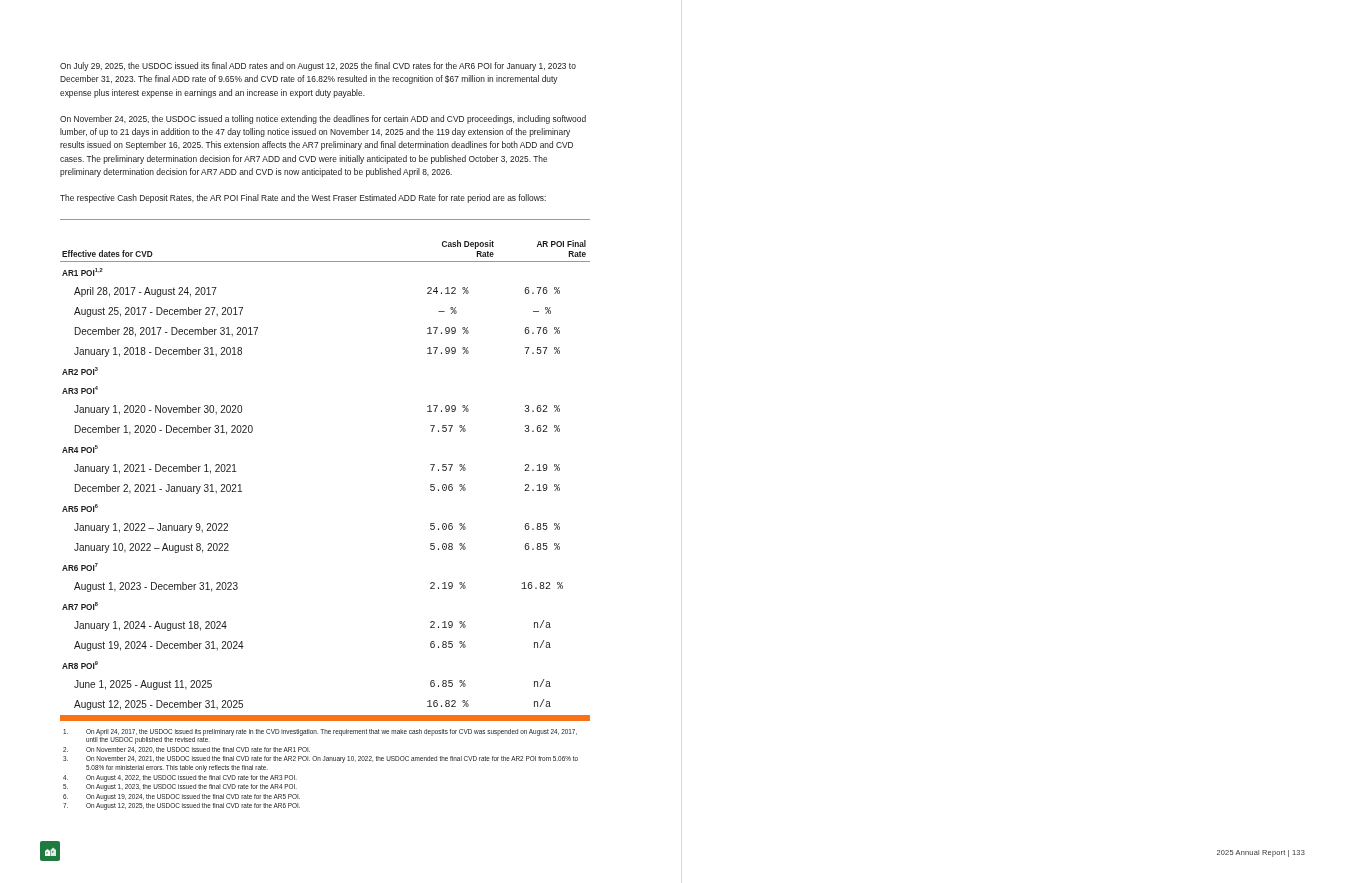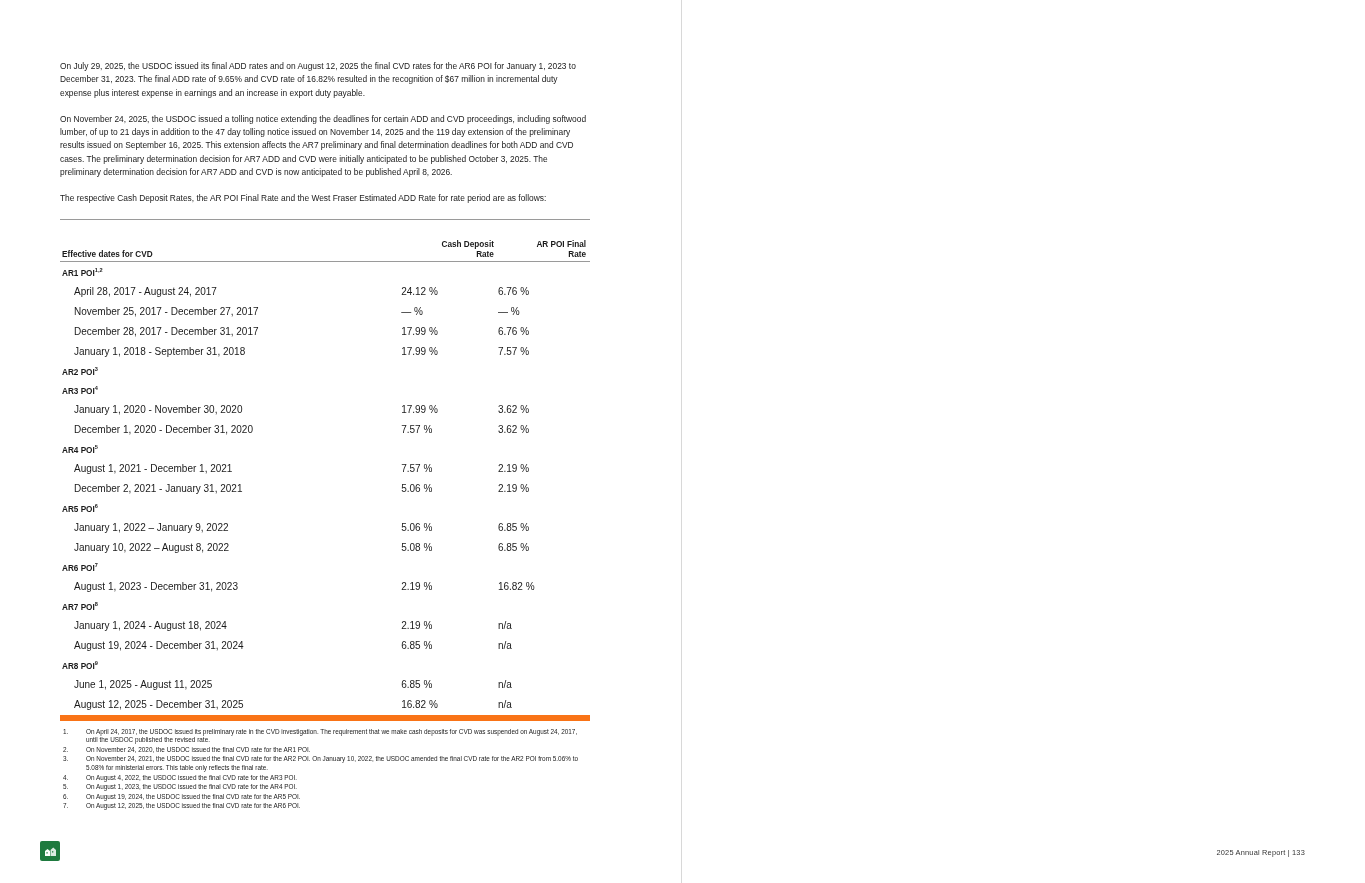--- a/index.html
+++ b/index.html
@@ -86,23 +86,24 @@
   tr.data td {
     padding-top: 5px;
     padding-bottom: 4px;
     font-size: 10px;
     border-bottom: none;
   }
   tr.data td.label {
     padding-left: 14px;
   }
   tr.data td.num {
-    text-align: left;
+    text-align: center;
     padding-right: 4px;
     white-space: nowrap;
+    font-family: Liberation Mono, monospace;
   }
   tr.last-data td {
     border-bottom: 6px solid #f97316;
     padding-bottom: 5px;
   }
   sup {
     font-size: 5.6px;
     vertical-align: super;
     line-height: 0;
   }
@@ -182,31 +183,31 @@
 
       <tr class="group">
             <td colspan="3"><span>AR1 POI</span><sup>1,2</sup></td>
           </tr>
       <tr class="data">
             <td class="label">April 28, 2017 - August 24, 2017</td>
             <td class="num">24.12 %</td>
             <td class="num">6.76 %</td>
           </tr>
       <tr class="data">
-            <td class="label">November 25, 2017 - December 27, 2017</td>
+            <td class="label">August 25, 2017 - December 27, 2017</td>
             <td class="num">— %</td>
             <td class="num">— %</td>
           </tr>
       <tr class="data">
             <td class="label">December 28, 2017 - December 31, 2017</td>
             <td class="num">17.99 %</td>
             <td class="num">6.76 %</td>
           </tr>
       <tr class="data">
-            <td class="label">January 1, 2018 - September 31, 2018</td>
+            <td class="label">January 1, 2018 - December 31, 2018</td>
             <td class="num">17.99 %</td>
             <td class="num">7.57 %</td>
           </tr>
 
       <tr class="group">
             <td colspan="3"><span>AR2 POI</span><sup>3</sup></td>
           </tr>
 
       <tr class="group">
             <td colspan="3"><span>AR3 POI</span><sup>4</sup></td>
@@ -219,21 +220,21 @@
       <tr class="data">
             <td class="label">December 1, 2020 - December 31, 2020</td>
             <td class="num">7.57 %</td>
             <td class="num">3.62 %</td>
           </tr>
 
       <tr class="group">
             <td colspan="3"><span>AR4 POI</span><sup>5</sup></td>
           </tr>
       <tr class="data">
-            <td class="label">August 1, 2021 - December 1, 2021</td>
+            <td class="label">January 1, 2021 - December 1, 2021</td>
             <td class="num">7.57 %</td>
             <td class="num">2.19 %</td>
           </tr>
       <tr class="data">
             <td class="label">December 2, 2021 - January 31, 2021</td>
             <td class="num">5.06 %</td>
             <td class="num">2.19 %</td>
           </tr>
 
       <tr class="group">

